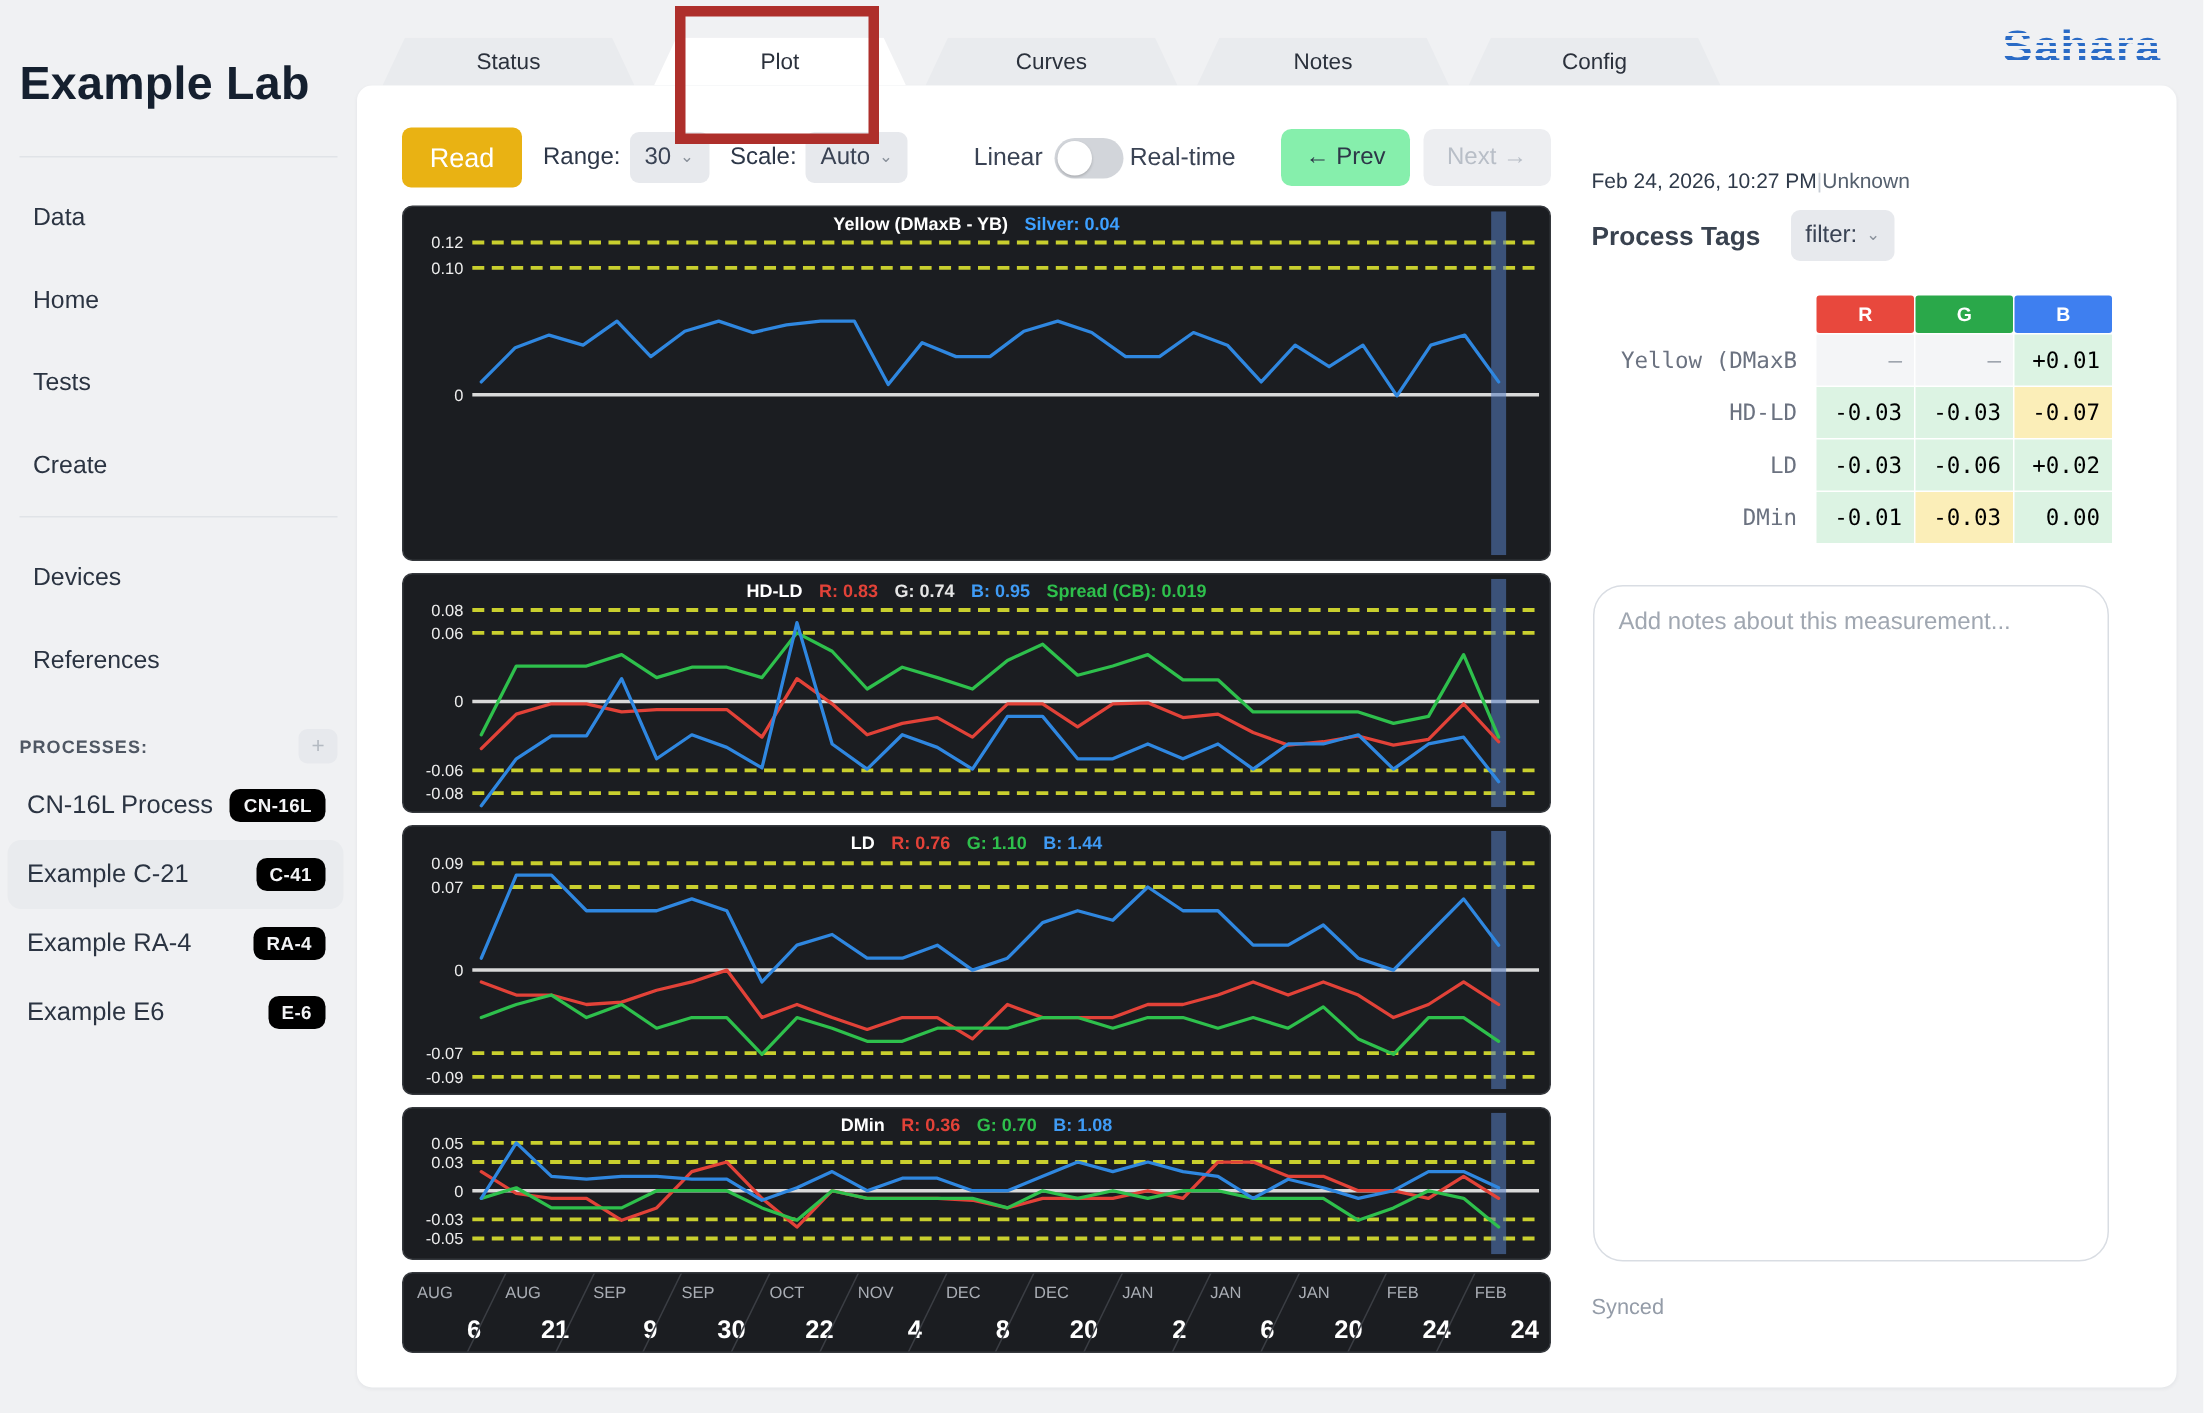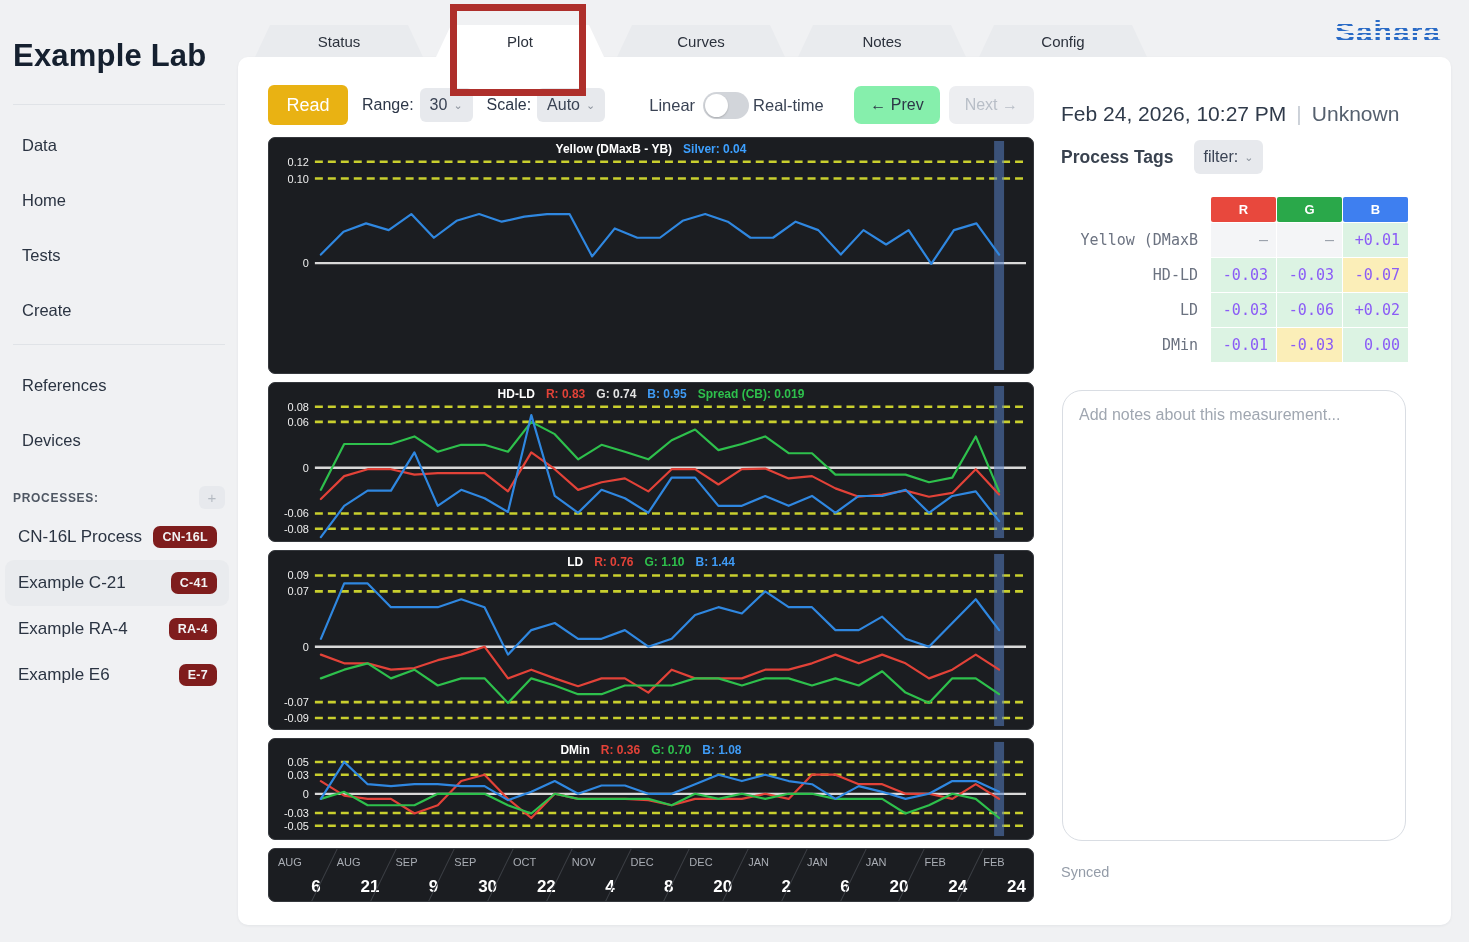--- a/index.html
+++ b/index.html
@@ -13,21 +13,21 @@
   .nav-item{height:55px;display:flex;align-items:center;padding-left:22px;font-size:16.5px;color:#2b3442;cursor:pointer;}
   .side-div2{position:absolute;left:13px;top:344px;width:212px;border-top:1px solid #e0e3e7;}
   .nav-list2{position:absolute;left:0;top:358px;width:238px;}
   .proc-header{position:absolute;left:13px;top:486px;width:212px;display:flex;align-items:center;justify-content:space-between;}
   .proc-label{font-size:12px;font-weight:600;letter-spacing:.7px;color:#4f5763;}
   .plus-btn{width:26px;height:23px;background:#e7e9ed;border-radius:6px;color:#b4bac2;font-size:15px;display:flex;align-items:center;justify-content:center;cursor:pointer;}
   .proc-list{position:absolute;left:0;top:514px;width:234px;}
   .process-row{display:flex;align-items:center;justify-content:space-between;height:46px;margin:0 5px;padding:0 12px 0 13px;border-radius:9px;cursor:pointer;}
   .process-row.active{background:#e9ebee;}
   .p-name{font-size:17px;color:#2b3442;}
-  .p-badge{background:#7f1d1d;color:#f2f3f5;font-size:12.5px;font-weight:700;padding:4px 9px;border-radius:7px;letter-spacing:.3px;}
+  .p-badge{background:#000000;color:#f2f3f5;font-size:12.5px;font-weight:700;padding:4px 9px;border-radius:7px;letter-spacing:.3px;}
 
   
   .tabs{position:absolute;left:255px;top:25px;height:32px;display:flex;gap:13px;z-index:2;}
   .tab{min-width:94px;padding:0 37px;display:flex;align-items:center;justify-content:center;font-size:15px;color:#2b313c;background:#e9ebee;cursor:pointer;clip-path:polygon(15px 0,calc(100% - 15px) 0,100% 100%,0 100%);}
   .tab.active{background:#ffffff;}
   .annotation-box{position:absolute;left:450px;top:4px;width:122px;height:78px;border:7px solid #ae2f2b;z-index:10;pointer-events:none;}
   .logo{position:absolute;right:28px;top:15px;font-size:30px;font-weight:800;letter-spacing:1px;color:#2a6bc6;z-index:1;}
   .logo::after{content:"";position:absolute;inset:0;background:repeating-linear-gradient(180deg,rgba(240,241,243,0) 0 2.5px,#f0f1f3 2.5px 4.5px);}
 
   
@@ -41,21 +41,21 @@
   .caret{font-size:11px;color:#8b929c;line-height:1;}
   .toggle-label{font-size:16.5px;color:#3a4354;}
   .lin-label{margin-left:44px;}
   .toggle{width:46px;height:27px;background:#d2d5da;border-radius:14px;position:relative;margin:0 4px 0 8px;cursor:pointer;flex:none;}
   .toggle-knob{position:absolute;left:2px;top:2px;width:23px;height:23px;background:#fff;border-radius:50%;box-shadow:0 1px 2px rgba(0,0,0,.2);}
   .nav-btn{height:38px;border:none;border-radius:7px;font-size:16px;font-family:inherit;padding:0 16px;cursor:pointer;}
   .prev-btn{margin-left:auto;background:#86efac;color:#2d3748;}
   .next-btn{margin-left:9px;background:#edeef1;color:#b8bec7;}
 
   
-  .meta-row{position:absolute;left:1061px;top:102px;font-size:21px;color:#2f3a4a;display:flex;gap:10px;align-items:center;}
+  .meta-row{position:absolute;left:1061px;top:112px;font-size:14px;color:#2f3a4a;display:flex;gap:0;align-items:center;}
   .meta-sep{color:#c6ccd4;}
   .meta-src{color:#55606e;}
 
   
   .charts-col{position:absolute;left:268px;top:137px;width:766px;}
   .chart-panel{position:relative;width:766px;background:#1b1d21;border:1px solid #35383d;border-radius:7px;overflow:hidden;box-sizing:border-box;margin-bottom:8px;cursor:pointer;}
   .chart-panel svg{display:block;width:100%;height:100%;}
   .chart-title{position:absolute;top:4px;left:0;right:0;display:flex;justify-content:center;gap:11px;font-size:12px;font-weight:600;color:#fff;pointer-events:none;z-index:1;}
   .axis-strip{position:relative;width:766px;height:54px;background:#1b1d21;border:1px solid #35383d;border-radius:7px;box-sizing:border-box;display:flex;overflow:hidden;}
   .ax-slot{flex:1;position:relative;}
@@ -63,21 +63,21 @@
   .ax-month{position:absolute;top:7px;left:9px;font-size:11px;color:#a9adb4;}
   .ax-day{position:absolute;bottom:4px;right:7px;font-size:17px;font-weight:700;color:#fff;}
 
   
   .pt-row{position:absolute;left:1061px;top:140px;display:flex;align-items:center;gap:14px;}
   .pt-title{font-size:17.5px;font-weight:600;color:#39424f;}
   .pt-table{position:absolute;left:1060px;top:197px;display:grid;grid-template-columns:150px 65px 65px 65px;gap:1px;}
   .pt-h{height:25px;display:flex;align-items:center;justify-content:center;color:#fff;font-size:13px;font-weight:700;border-radius:2px;}
   .pt-corner{background:transparent;}
   .pt-label{height:34px;display:flex;align-items:center;justify-content:flex-end;padding-right:12px;font-family:"DejaVu Sans Mono",monospace;font-size:15px;color:#6b7280;white-space:nowrap;overflow:hidden;}
-  .pt-cell{height:34px;display:flex;align-items:center;justify-content:flex-end;padding-right:8px;font-family:"DejaVu Sans Mono",monospace;font-size:15px;color:#8b5cf6;box-sizing:border-box;}
+  .pt-cell{height:34px;display:flex;align-items:center;justify-content:flex-end;padding-right:8px;font-family:"DejaVu Sans Mono",monospace;font-size:15px;color:#000000;box-sizing:border-box;}
   .st-ok{background:#dcf3e3;}
   .st-warn{background:#fbeeb8;}
   .st-none{background:#f4f5f7;color:#9aa1ab;}
   .notes{position:absolute;left:1062px;top:390px;width:344px;height:451px;box-sizing:border-box;border:1.5px solid #d9dde3;border-radius:20px;padding:15px 16px;font-size:16px;color:#333;font-family:"Liberation Sans",sans-serif;resize:none;outline:none;}
   .notes::placeholder{color:#a0a7b1;}
   .sync{position:absolute;left:1061px;top:864px;font-size:14.5px;color:#949ca8;}
 </style>
 </head>
 <body>
 
@@ -87,43 +87,43 @@
     <div class="lab-title">Example Lab</div>
     <div class="side-div1"></div>
     <div class="nav-list">
         <div class="nav-item">Data</div>
         <div class="nav-item">Home</div>
         <div class="nav-item">Tests</div>
         <div class="nav-item">Create</div>
       </div>
     <div class="side-div2"></div>
     <div class="nav-list2">
+        <div class="nav-item">Devices</div>
         <div class="nav-item">References</div>
-        <div class="nav-item">Devices</div>
       </div>
     <div class="proc-header">
       <span class="proc-label">PROCESSES:</span>
       <span class="plus-btn">+</span>
     </div>
     <div class="proc-list">
         <div class="process-row">
           <div class="p-name">CN-16L Process</div>
           <div class="p-badge">CN-16L</div>
         </div>
         <div class="process-row active">
           <div class="p-name">Example C-21</div>
           <div class="p-badge">C-41</div>
         </div>
         <div class="process-row">
           <div class="p-name">Example RA-4</div>
           <div class="p-badge">RA-4</div>
         </div>
         <div class="process-row">
           <div class="p-name">Example E6</div>
-          <div class="p-badge">E-7</div>
+          <div class="p-badge">E-6</div>
         </div>
       </div>
   </div>
 
   <div class="tabs">
       <div class="tab">Status</div>
       <div class="tab active">Plot</div>
       <div class="tab">Curves</div>
       <div class="tab">Notes</div>
       <div class="tab">Config</div>

